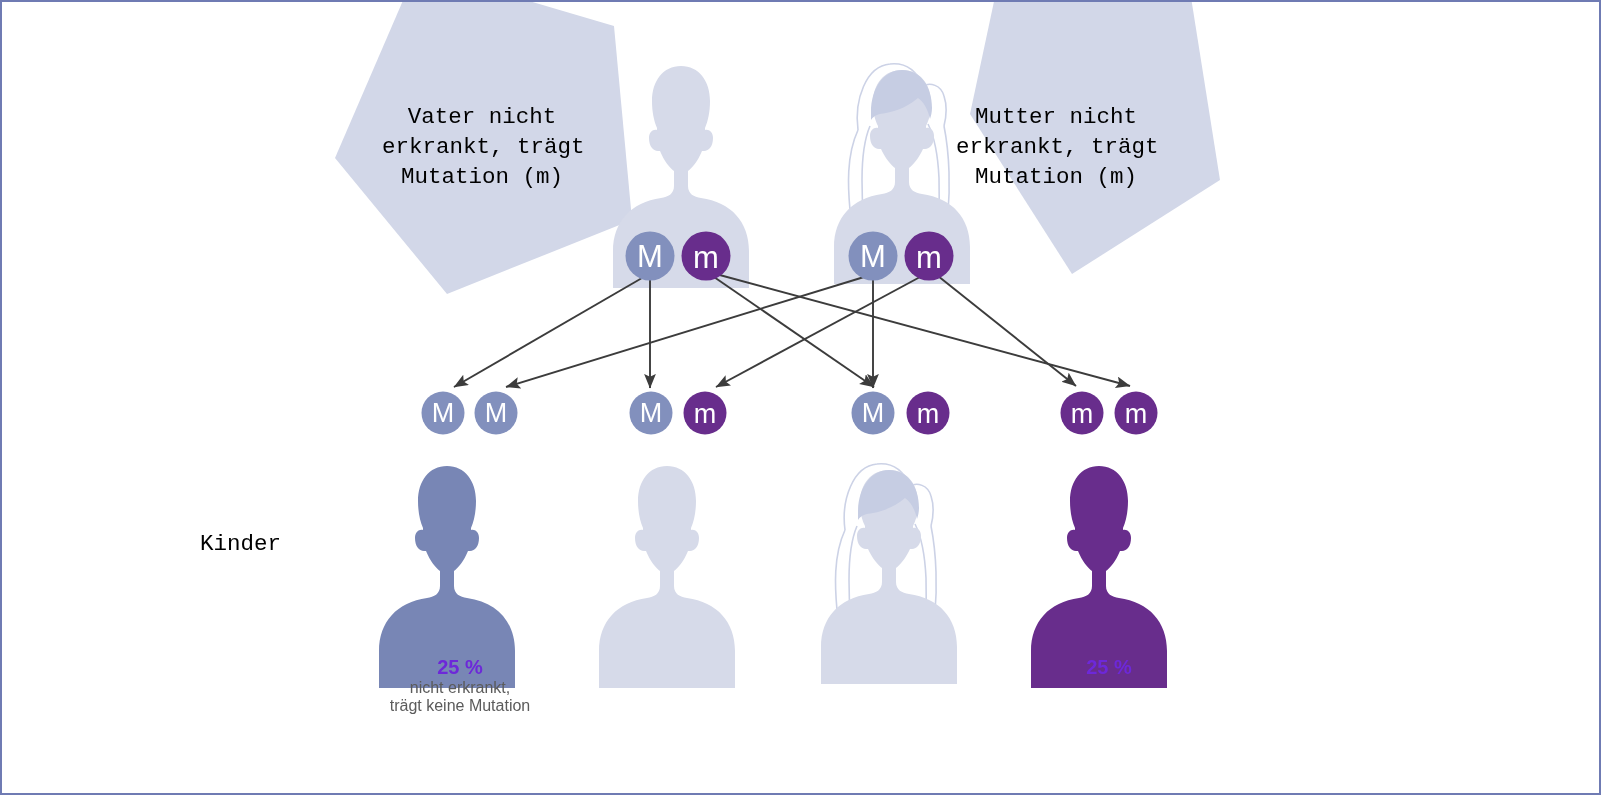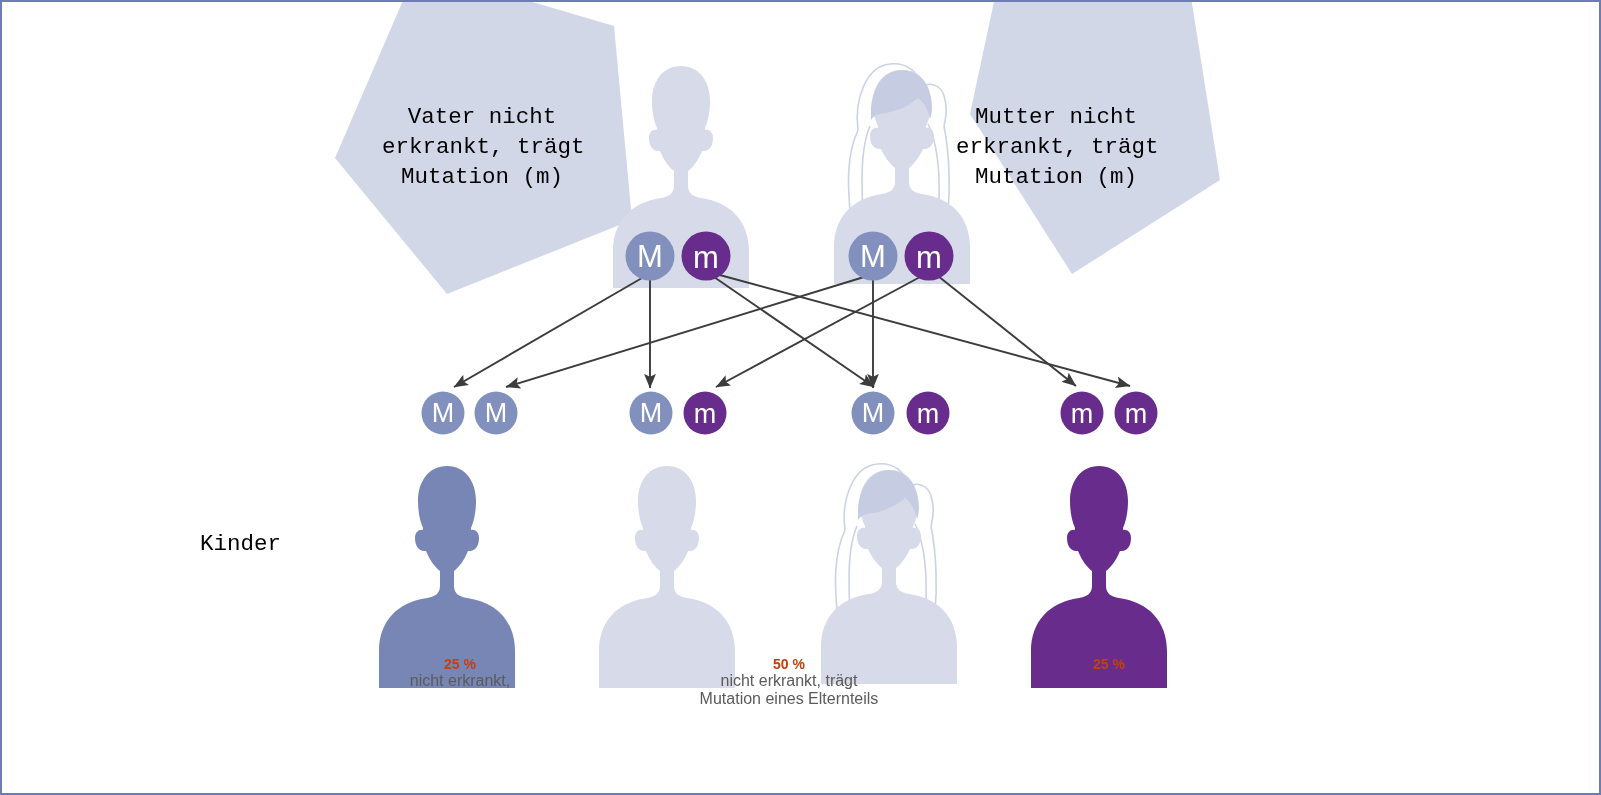--- a/index.html
+++ b/index.html
@@ -22,21 +22,21 @@
     position:absolute;
     color:#000000;
     line-height:1.34;
     text-align:center;
     white-space:pre;
     pointer-events:none;
     font-family:Liberation Mono, monospace;
   }
   .callout-text{font-size:22.5px;}
   .kinder-label{font-size:22.5px;text-align:left;}
-  .pct{font-size:14px;font-weight:bold;color:#c2410c;}
+  .pct{font-size:20px;font-weight:bold;color:#6d28d9;}
   .desc{font-size:16px;color:#5b5b5b;}
   .outcome{position:absolute;text-align:center;}
 </style>
 </head>
 <body>
 
 <div id="frame">
   <svg id="stage" width="1601" height="795" viewBox="0 0 1601 795">
 
     <defs>
@@ -239,24 +239,20 @@
 
   <div class="txt callout-text" style="left:954px;top:100px;width:200px;">Mutter nicht
 erkrankt, trägt
 Mutation (m)</div>
 
   <div class="txt kinder-label" style="left:198px;top:527px;width:140px;">Kinder</div>
 
   <div class="outcome" style="left:333px;top:654px;width:250px;">
     <div class="pct">25 %</div>
     <div class="desc">nicht erkrankt,</div>
+    <div class="desc">trägt keine Mutation</div>
   </div>
 
-  <div class="outcome" style="left:645px;top:654px;width:284px;">
-    <div class="pct">50 %</div>
-    <div class="desc">nicht erkrankt, trägt</div>
-    <div class="desc">Mutation eines Elternteils</div>
-  </div>
 
   <div class="outcome" style="left:965px;top:654px;width:284px;">
     <div class="pct">25 %</div>
   </div>
 </div>
 
 </body></html>

